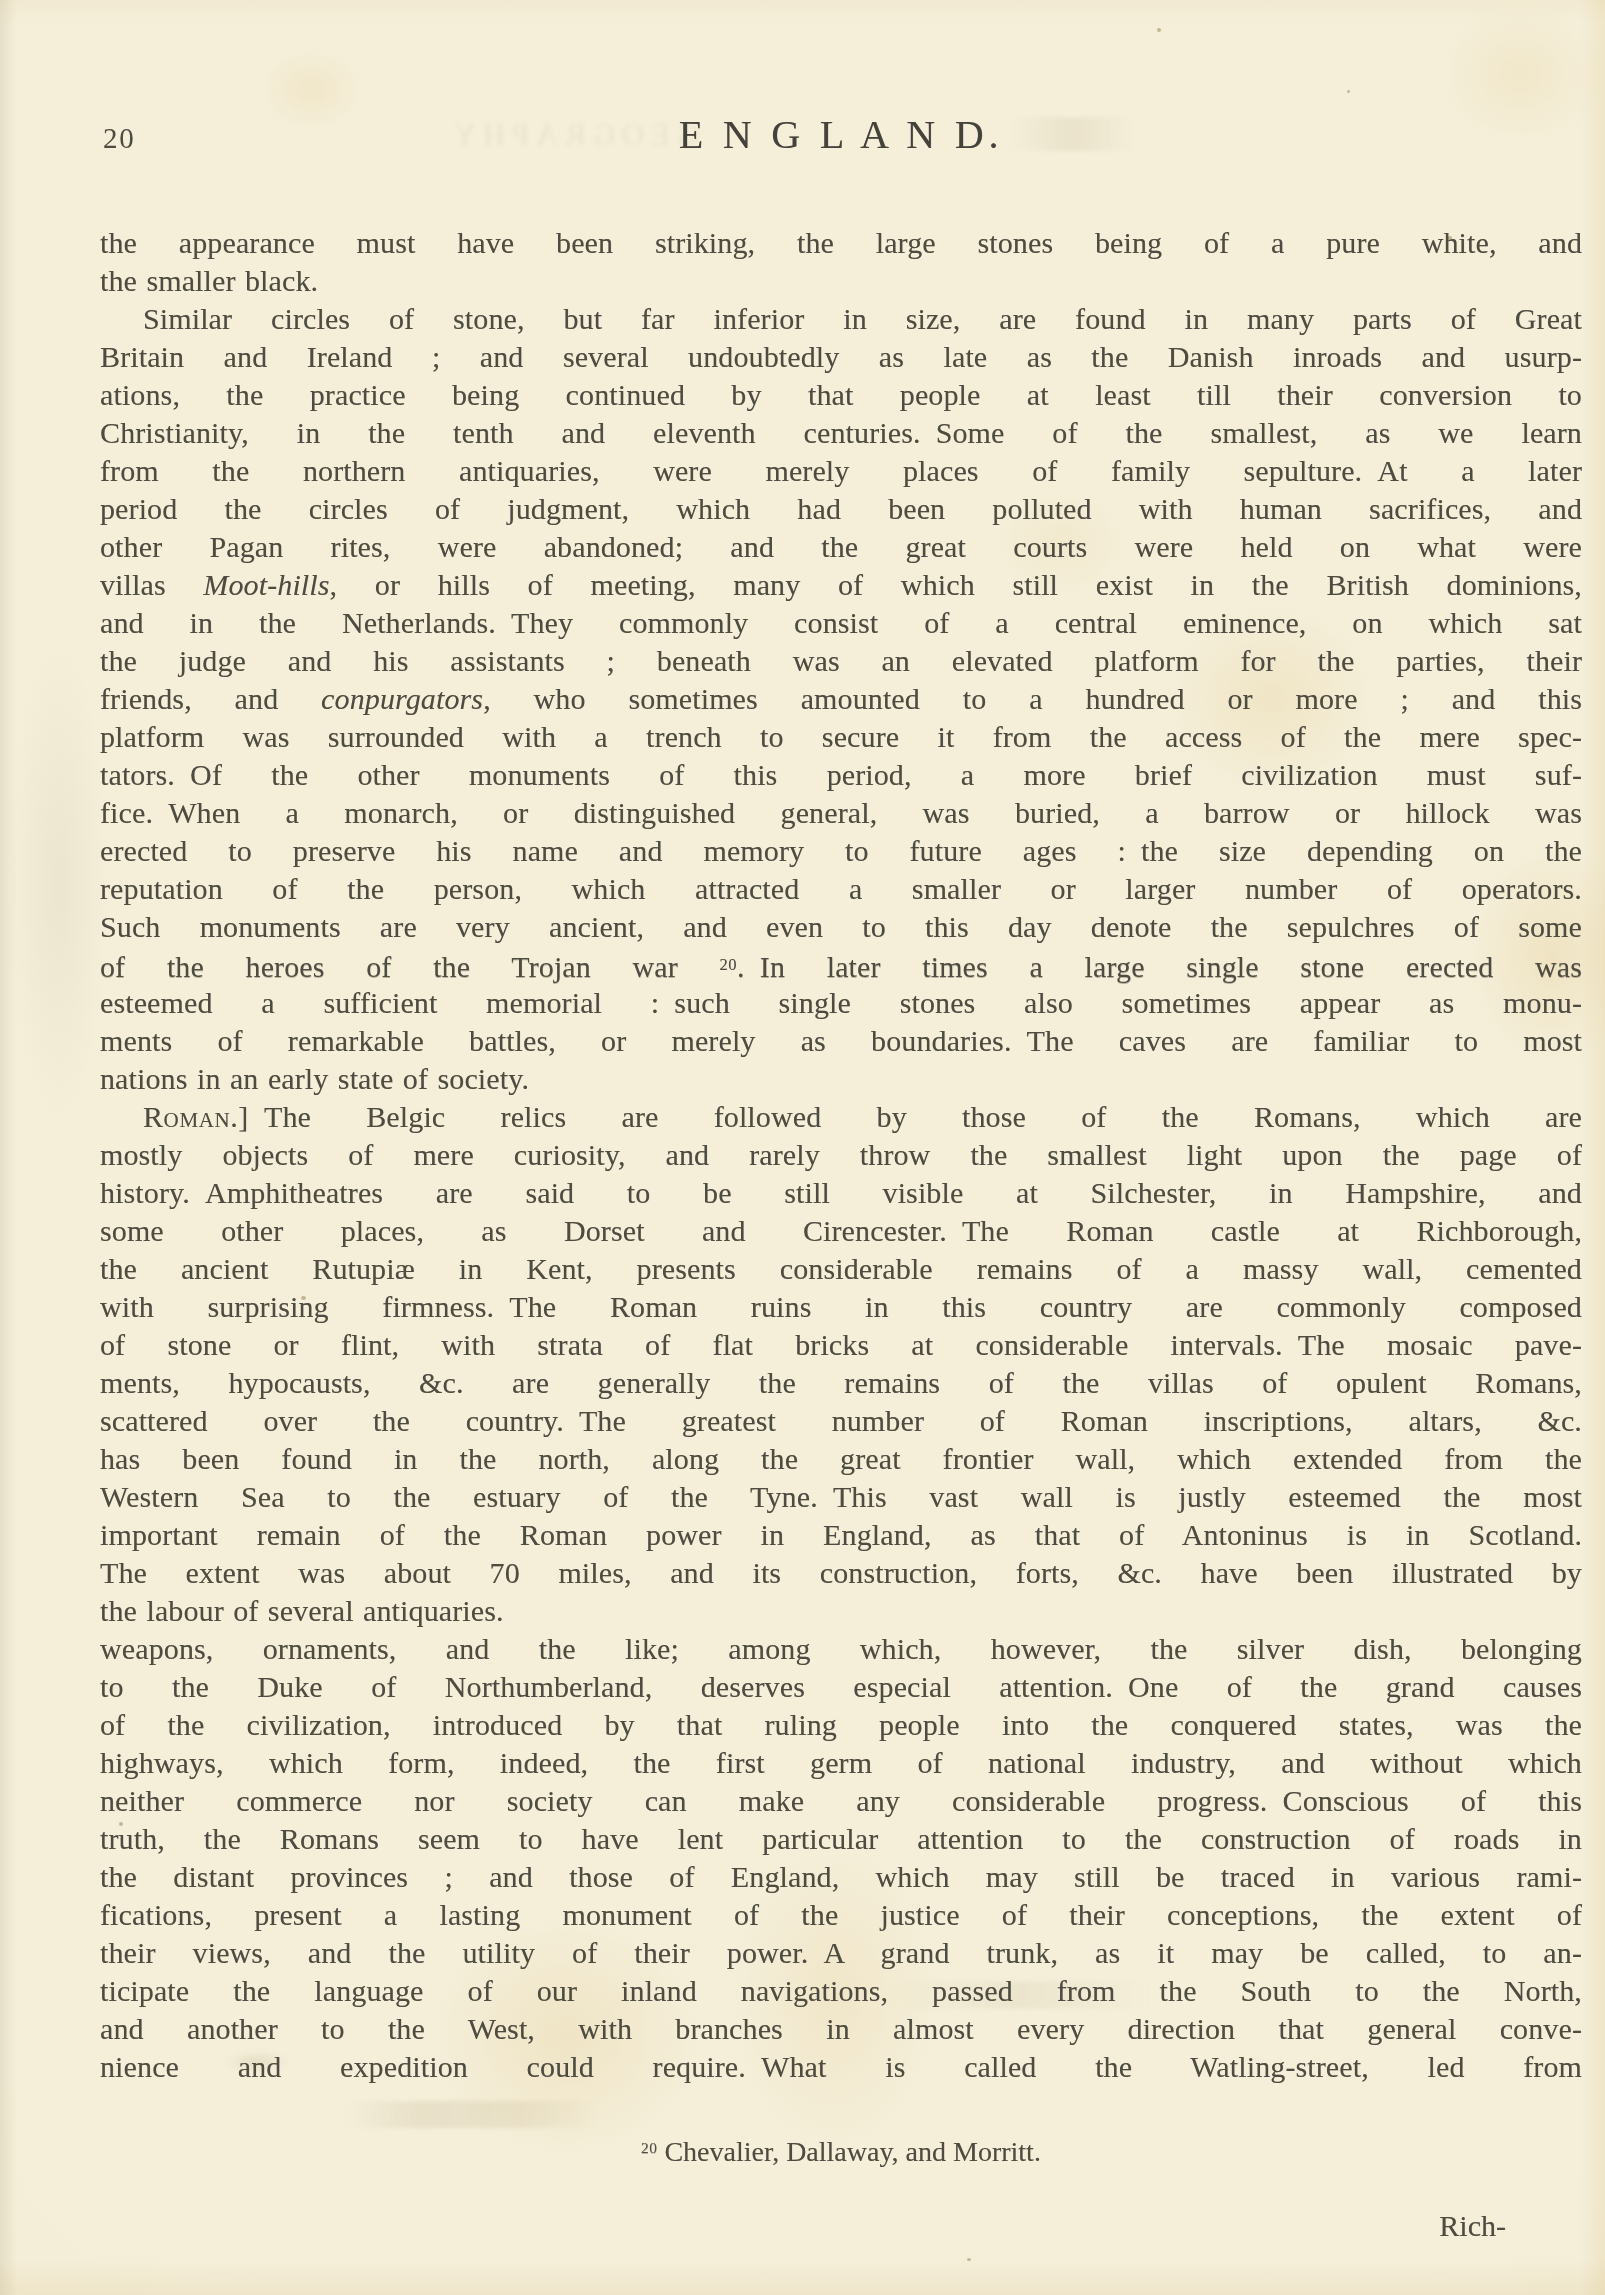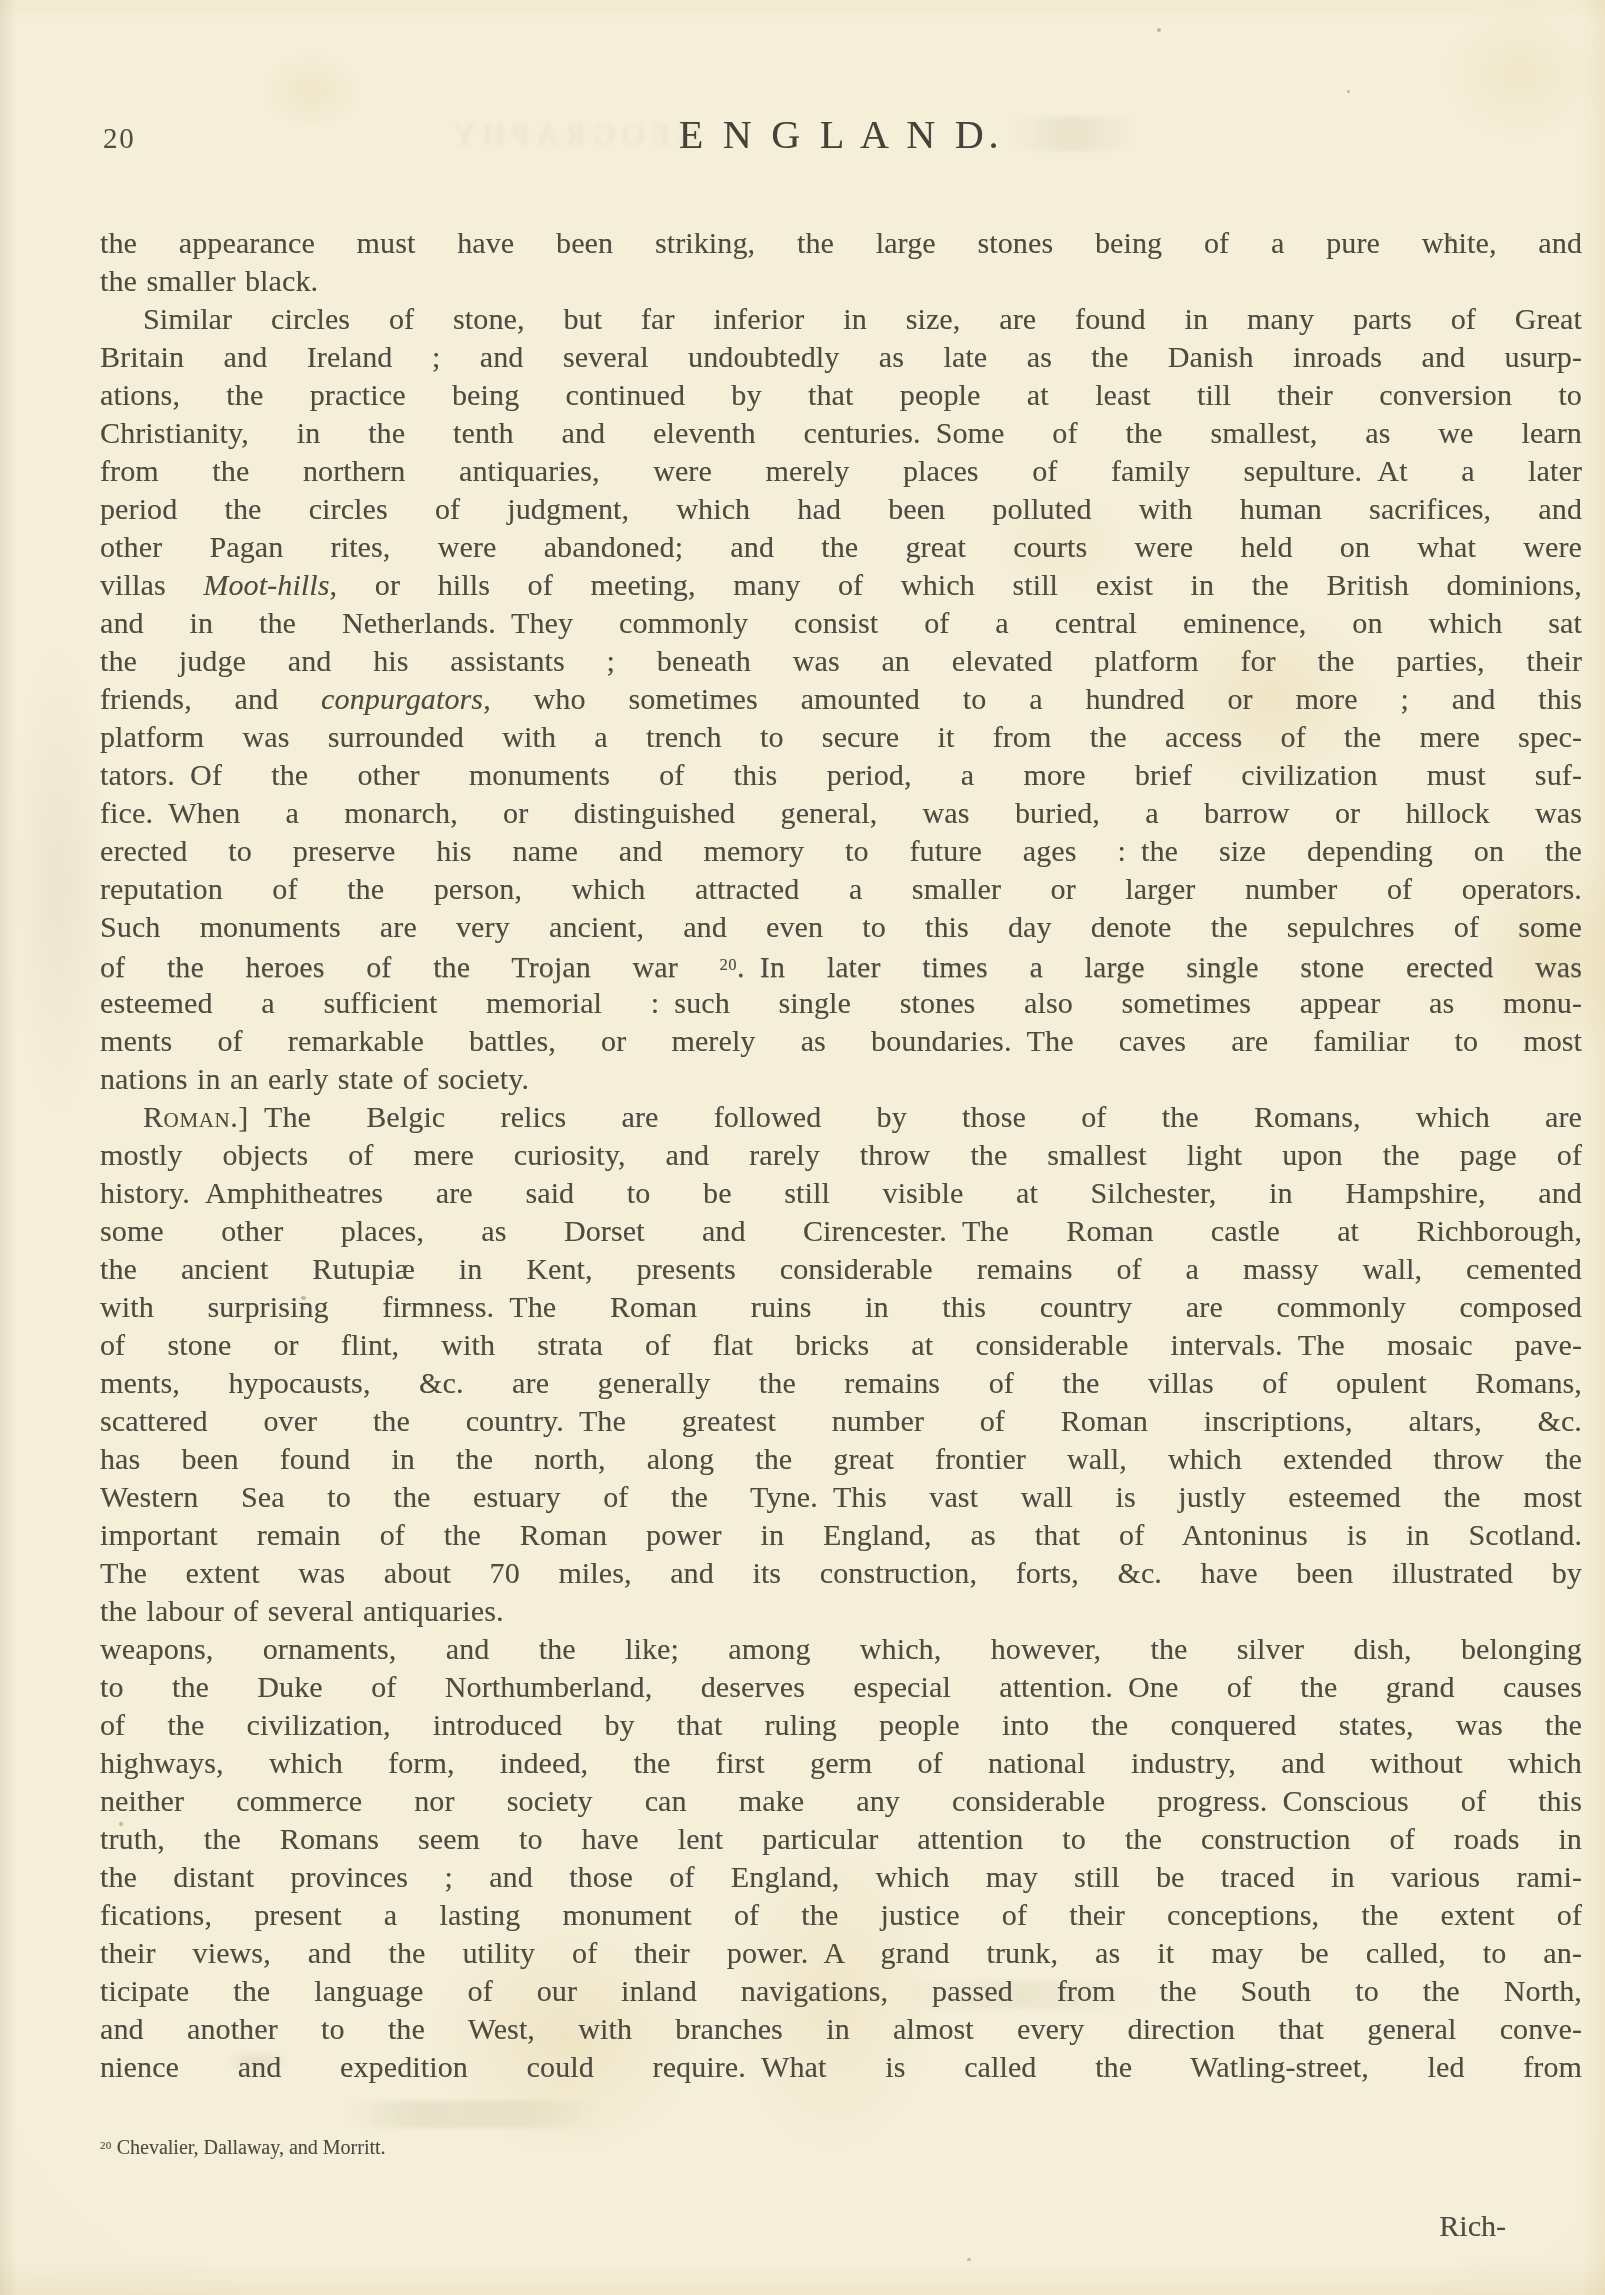--- a/index.html
+++ b/index.html
@@ -45,21 +45,21 @@
     height:38px;white-space:nowrap;white-space:normal;
   }
   .line.endl{text-align-last:left;}
   .line.indent{text-indent:43px;}
   .it{font-style:italic;}
   .sc{font-variant:small-caps;letter-spacing:.02em;}
   .sup{font-size:.55em;vertical-align:.45em;letter-spacing:.03em;}
   
   .footnote{
     position:absolute;left:100px;top:2136px;width:1482px;
-    text-align:left;font-size:20px;
+    text-align:center;font-size:28px;
     text-shadow:0.2px 0.2px 0.5px rgba(60,55,40,.3);
   }
   .footnote .sup{vertical-align:.5em;}
   .catchword{
     position:absolute;left:100px;top:2209px;width:1482px;
     padding-right:76px;box-sizing:border-box;
     text-align:right;font-size:30px;
     text-shadow:0.2px 0.2px 0.5px rgba(60,55,40,.33);
   }
   
@@ -150,21 +150,21 @@
       <div class="line endl">nations in an early state of society.</div>
       <div class="line indent"><span class="sc">Roman.]</span><span> The Belgic relics are followed by those of the Romans, which are</span></div>
       <div class="line">mostly objects of mere curiosity, and rarely throw the smallest light upon the page of</div>
       <div class="line">history. Amphitheatres are said to be still visible at Silchester, in Hampshire, and</div>
       <div class="line">some other places, as Dorset and Cirencester. The Roman castle at Richborough,</div>
       <div class="line">the ancient Rutupiæ in Kent, presents considerable remains of a massy wall, cemented</div>
       <div class="line">with surprising firmness. The Roman ruins in this country are commonly composed</div>
       <div class="line">of stone or flint, with strata of flat bricks at considerable intervals. The mosaic pave-</div>
       <div class="line">ments, hypocausts, &amp;c. are generally the remains of the villas of opulent Romans,</div>
       <div class="line">scattered over the country. The greatest number of Roman inscriptions, altars, &amp;c.</div>
-      <div class="line">has been found in the north, along the great frontier wall, which extended throw the</div>
+      <div class="line">has been found in the north, along the great frontier wall, which extended from the</div>
       <div class="line">Western Sea to the estuary of the Tyne. This vast wall is justly esteemed the most</div>
       <div class="line">important remain of the Roman power in England, as that of Antoninus is in Scotland.</div>
       <div class="line">The extent was about 70 miles, and its construction, forts, &amp;c. have been illustrated by</div>
       <div class="line endl">the labour of several antiquaries.</div>
       <div class="line">weapons, ornaments, and the like; among which, however, the silver dish, belonging</div>
       <div class="line">to the Duke of Northumberland, deserves especial attention. One of the grand causes</div>
       <div class="line">of the civilization, introduced by that ruling people into the conquered states, was the</div>
       <div class="line">highways, which form, indeed, the first germ of national industry, and without which</div>
       <div class="line">neither commerce nor society can make any considerable progress. Conscious of this</div>
       <div class="line">truth, the Romans seem to have lent particular attention to the construction of roads in</div>

